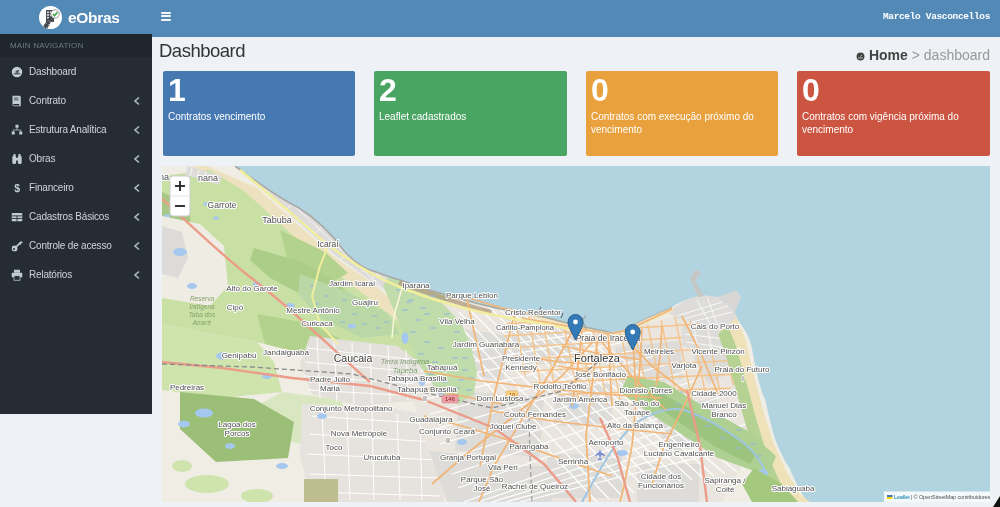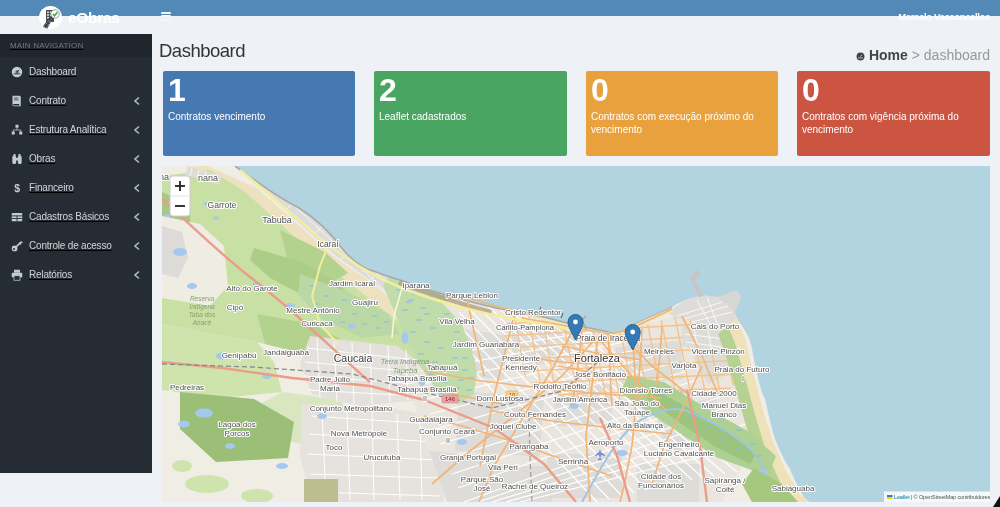--- a/index.html
+++ b/index.html
@@ -1,24 +1,24 @@
 <!DOCTYPE html>
 <html><head><meta charset="utf-8">
 <style>
 * { margin:0; padding:0; box-sizing:border-box; }
 html,body { width:1000px; height:507px; overflow:hidden; font-family:"Liberation Sans",sans-serif; }
 #app { position:relative; width:1000px; height:507px; background:#eef1f5; }
-.navbar { position:absolute; top:0; left:0; width:1000px; height:16px; background:#5289b6; }
+.navbar { position:absolute; top:0; left:0; width:1000px; height:37px; background:#5289b6; }
 .logo { position:absolute; left:0; top:0; width:152px; height:34px; text-align:center; color:#fff; }
 .logo-circle { position:absolute; left:39px; top:6px; width:23px; height:23px; background:#fff; border-radius:50%; overflow:hidden; }
 .logo-text { position:absolute; left:68px; top:9px; font-size:15.5px; font-weight:bold; color:#fff; letter-spacing:-0.3px; }
 .hamburger { position:absolute; left:161px; top:12px; width:10px; }
 .hamburger div { height:1.8px; background:#f4f7f9; margin-bottom:1.6px; border-radius:1px; }
-.user { position:absolute; right:10px; top:11px; color:#fff; font-size:9.5px; font-weight:bold; letter-spacing:-0.35px; }
-.sidebar { position:absolute; left:0; top:34px; width:152px; height:439px; background:#262c34;text-decoration:underline; }
+.user { position:absolute; right:10px; top:11px; color:#fff; font-size:9.5px; font-weight:bold; letter-spacing:-0.35px;font-family:Liberation Mono, monospace; }
+.sidebar { position:absolute; left:0; top:34px; width:152px; height:380px; background:#262c34; }
 .side-head { height:23px; background:#20262d; color:#6e7a83; font-size:8px; font-weight:normal; line-height:23px; padding-left:10px; letter-spacing:0.2px; }
 .menu-item { position:relative; height:29px; line-height:29px; color:#cdd5d9; font-size:10px; letter-spacing:-0.2px; padding-left:29px; }
 .menu-item .mi { position:absolute; left:11px; top:50%; transform:translateY(-50%); width:12px; height:12px; fill:#c3ccd1; }
 .menu-item .chev { position:absolute; right:12px; top:50%; transform:translateY(-50%); width:6px; height:9px; fill:none; stroke:#aeb9bf; stroke-width:1.6; }
 .content-header { position:absolute; left:159px; top:40px; font-size:18.5px; color:#333; font-weight:normal; letter-spacing:-0.5px; }
 .breadcrumb { position:absolute; right:10px; top:47px; font-size:14px; color:#999; }
 .breadcrumb .home { color:#444; font-weight:bold; }
 .boxes { position:absolute; left:163px; top:71px; width:827px; height:85px; }
 .sbox { position:absolute; top:0; width:192px; height:85px; border-radius:2px; color:#fff; padding:2px 5px; }
 .sbox .num { font-size:32px; font-weight:bold; line-height:34px; }

